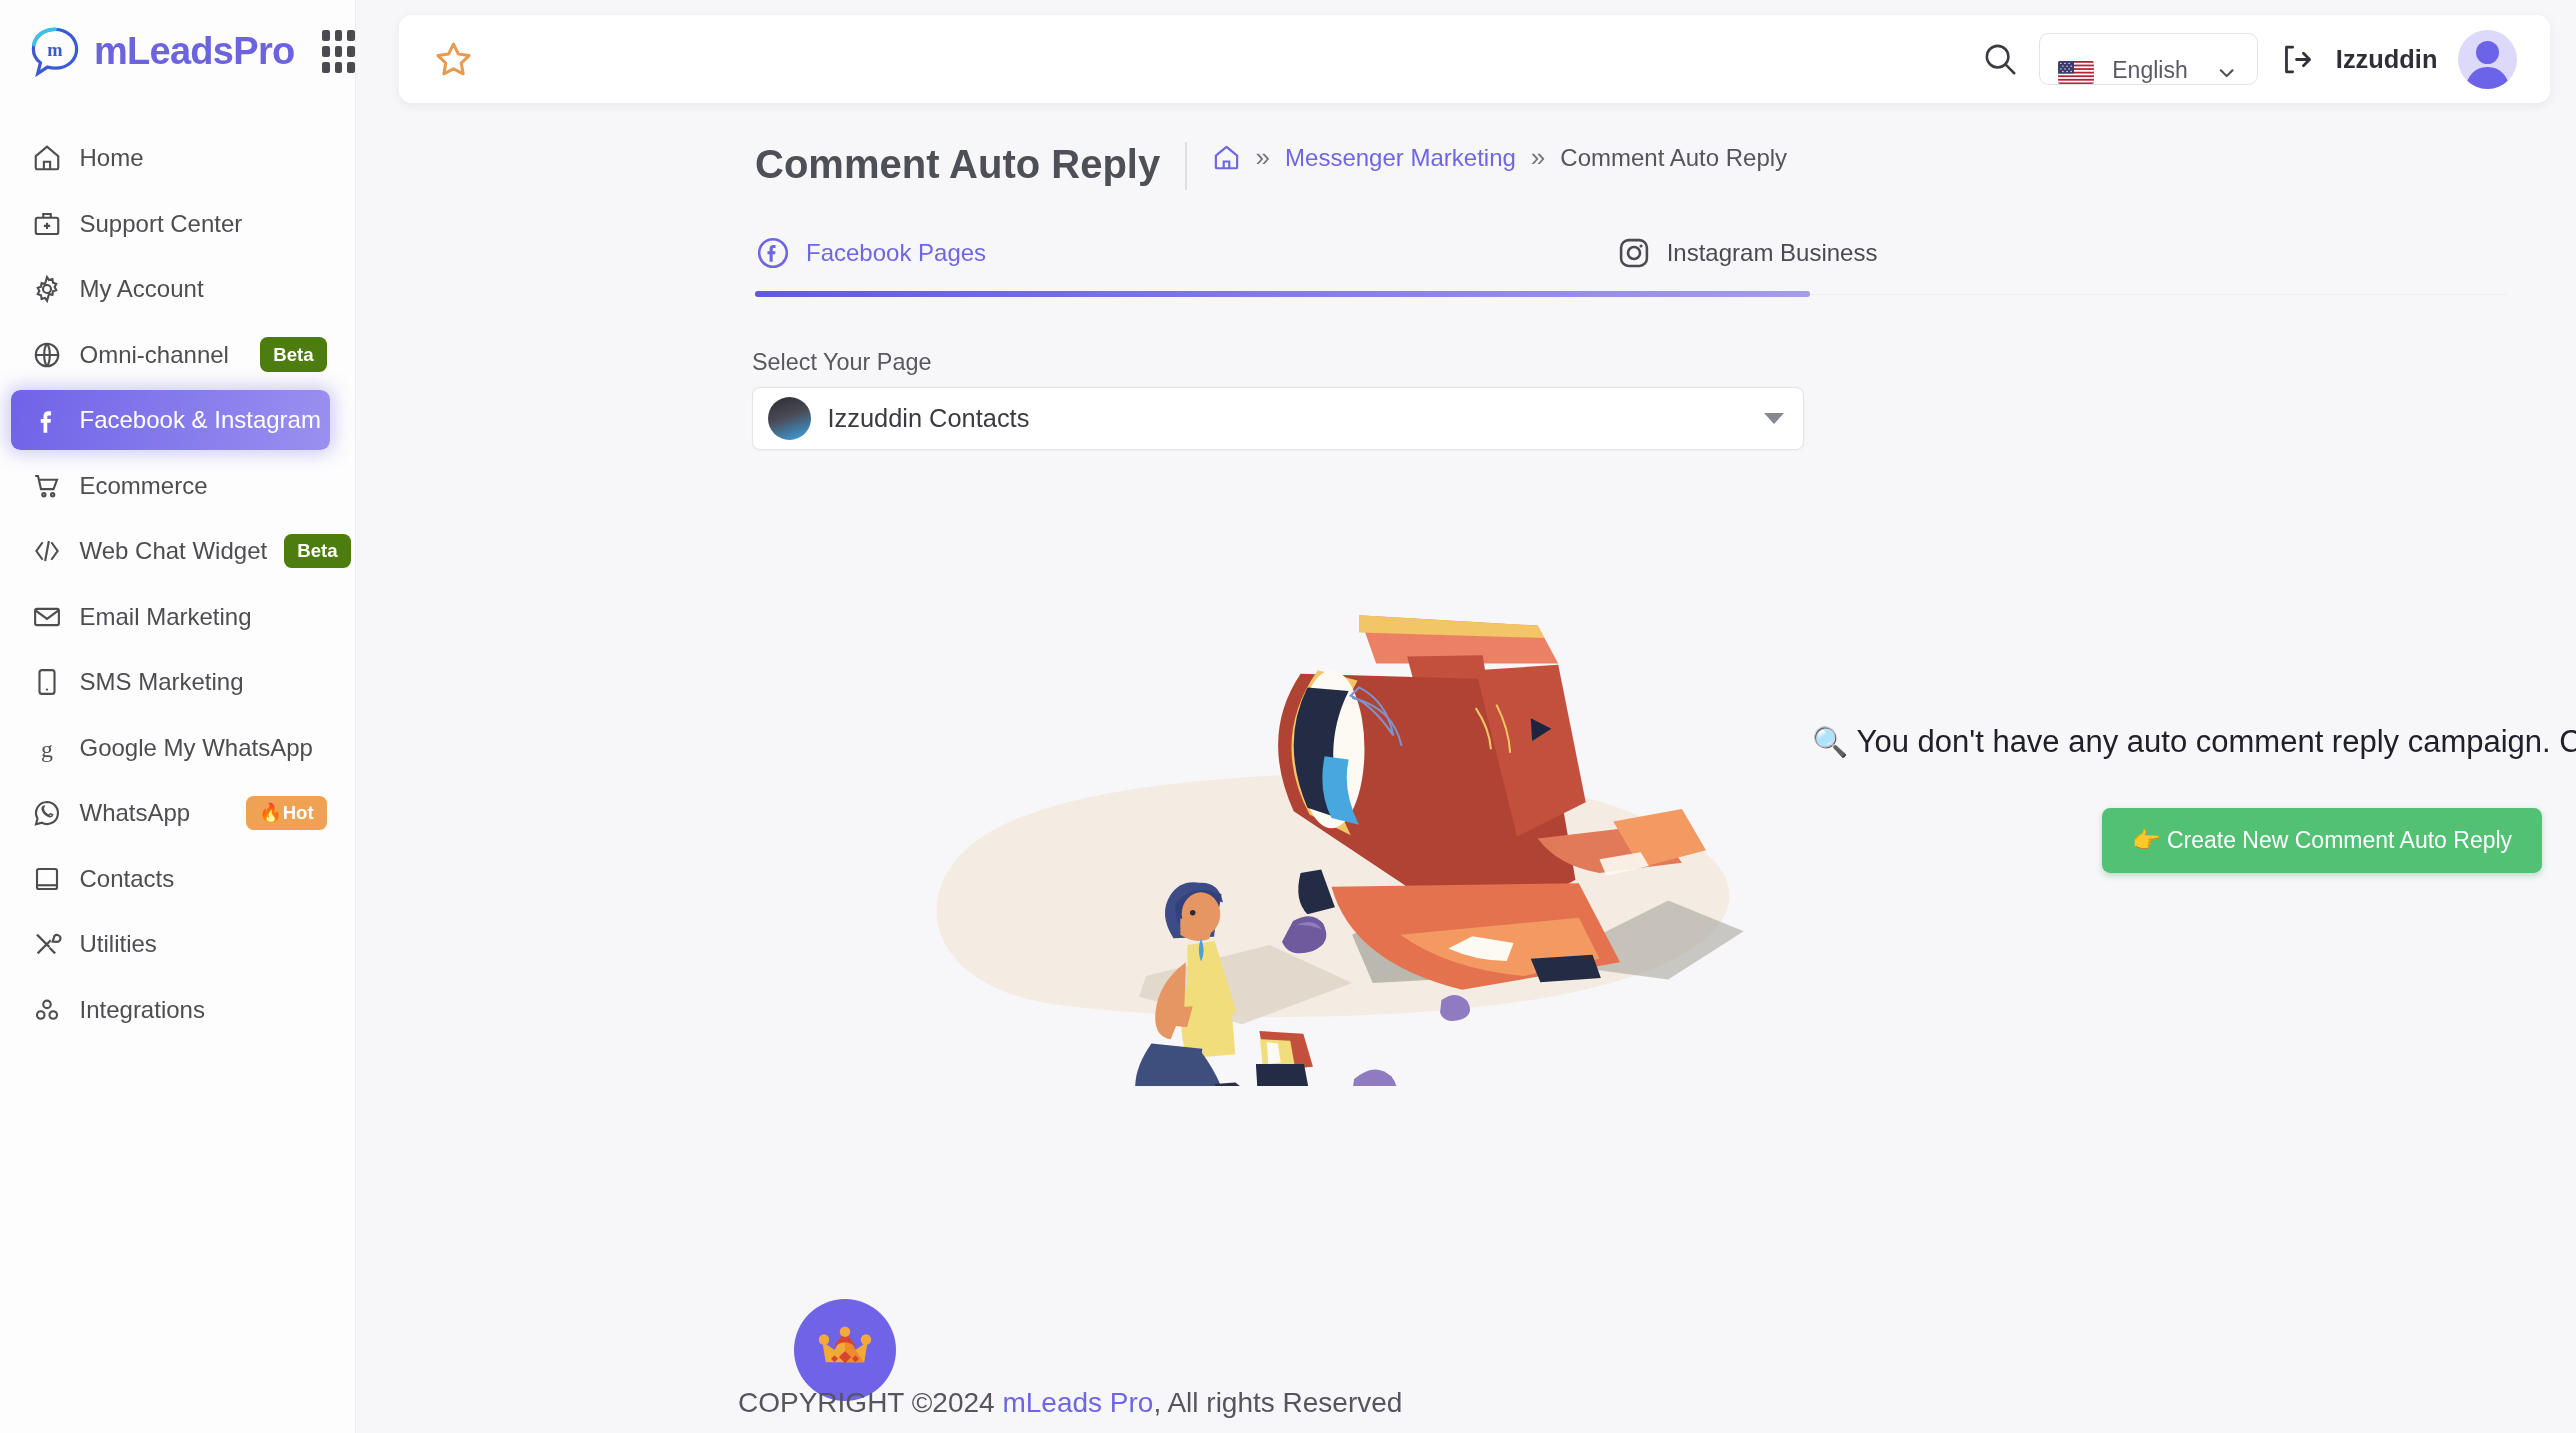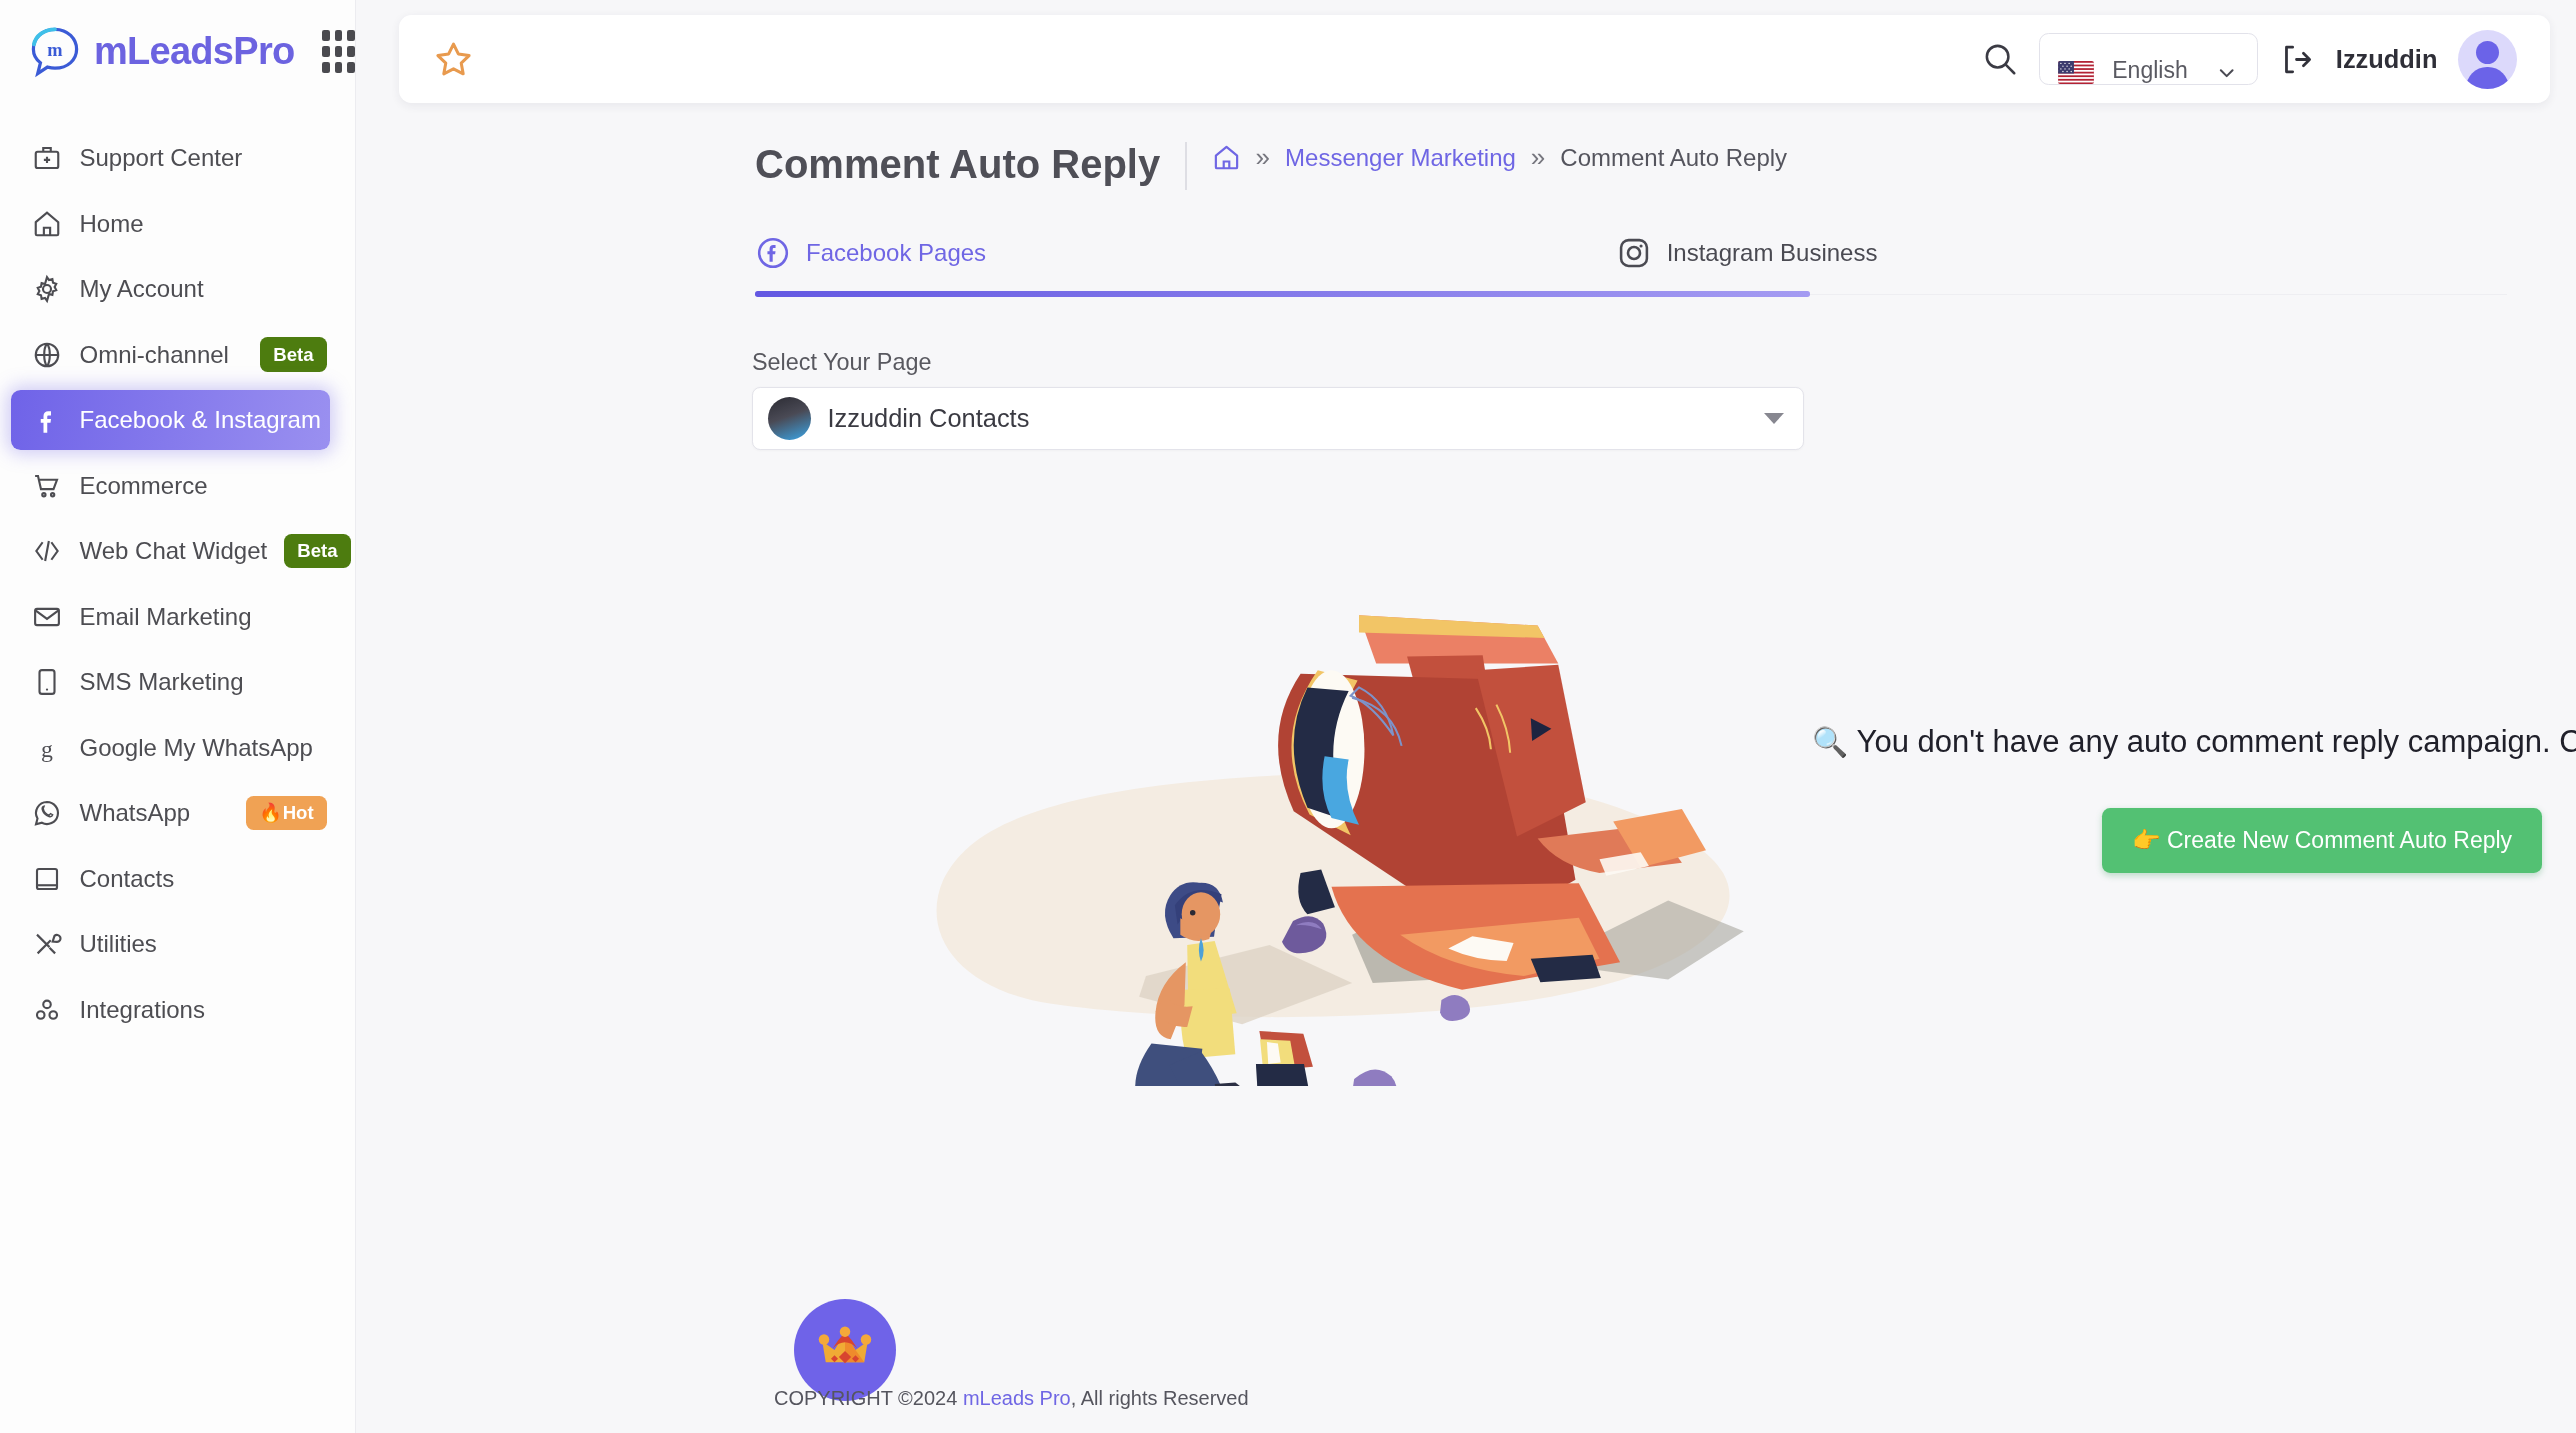--- a/index.html
+++ b/index.html
@@ -145,21 +145,21 @@
   }
 
   .crown-fab {
     position: absolute; left: 438px; top: 1299px;
     width: 102px; height: 102px; border-radius: 50%;
     background: #6f63e8; display:flex; align-items:center; justify-content:center;
     cursor: pointer;
   }
   .crown-fab svg { width: 56px; height: 56px; }
 
-  .footer { position: absolute; left: 418px; top: 1387px; font-size: 20px; color: #55555e; white-space: nowrap; }
+  .footer { position: absolute; left: 382px; top: 1387px; font-size: 28px; color: #55555e; white-space: nowrap; }
   .footer a { color: #6f66e4; text-decoration: none; cursor: pointer; }
 </style>
 </head>
 <body>
 
 <div class="app">
 
   <aside class="sidebar">
     <div class="brand">
       <svg class="brand-logo" viewBox="0 0 100 100">
@@ -179,36 +179,36 @@
           <i></i>
           <i></i>
       </span>
     </div>
 
     <nav class="nav">
 
       <div class="nav-item">
         <span class="ico">
             <svg viewBox="0 0 24 24">
+              <path d="M3 10.5 12 3l9 7.5V20a1 1 0 0 1-1 1H4a1 1 0 0 1-1-1z"></path>
+              <path d="M9.5 21v-6h5v6"></path>
+            </svg>
+          </span>
+        <span class="nav-label">Home</span>
+      </div>
+
+      <div class="nav-item">
+        <span class="ico">
+            <svg viewBox="0 0 24 24">
               <rect x="3" y="7" width="18" height="13" rx="1.5"></rect>
               <path d="M9 7V4h6v3"></path>
               <path d="M12 11v5M9.5 13.5h5"></path>
             </svg>
           </span>
         <span class="nav-label">Support Center</span>
-      </div>
-
-      <div class="nav-item">
-        <span class="ico">
-            <svg viewBox="0 0 24 24">
-              <path d="M3 10.5 12 3l9 7.5V20a1 1 0 0 1-1 1H4a1 1 0 0 1-1-1z"></path>
-              <path d="M9.5 21v-6h5v6"></path>
-            </svg>
-          </span>
-        <span class="nav-label">Home</span>
       </div>
 
       <div class="nav-item">
         <span class="ico">
             <svg viewBox="0 0 24 24">
               <circle cx="12" cy="12" r="3.2"></circle>
               <path d="M12 2.5l1.6 2.3 2.7-.7.5 2.8 2.6 1-1.3 2.5 1.3 2.5-2.6 1-.5 2.8-2.7-.7L12 21.5l-1.6-2.3-2.7.7-.5-2.8-2.6-1 1.3-2.5-1.3-2.5 2.6-1 .5-2.8 2.7.7z"></path>
             </svg>
           </span>
         <span class="nav-label">My Account</span>

